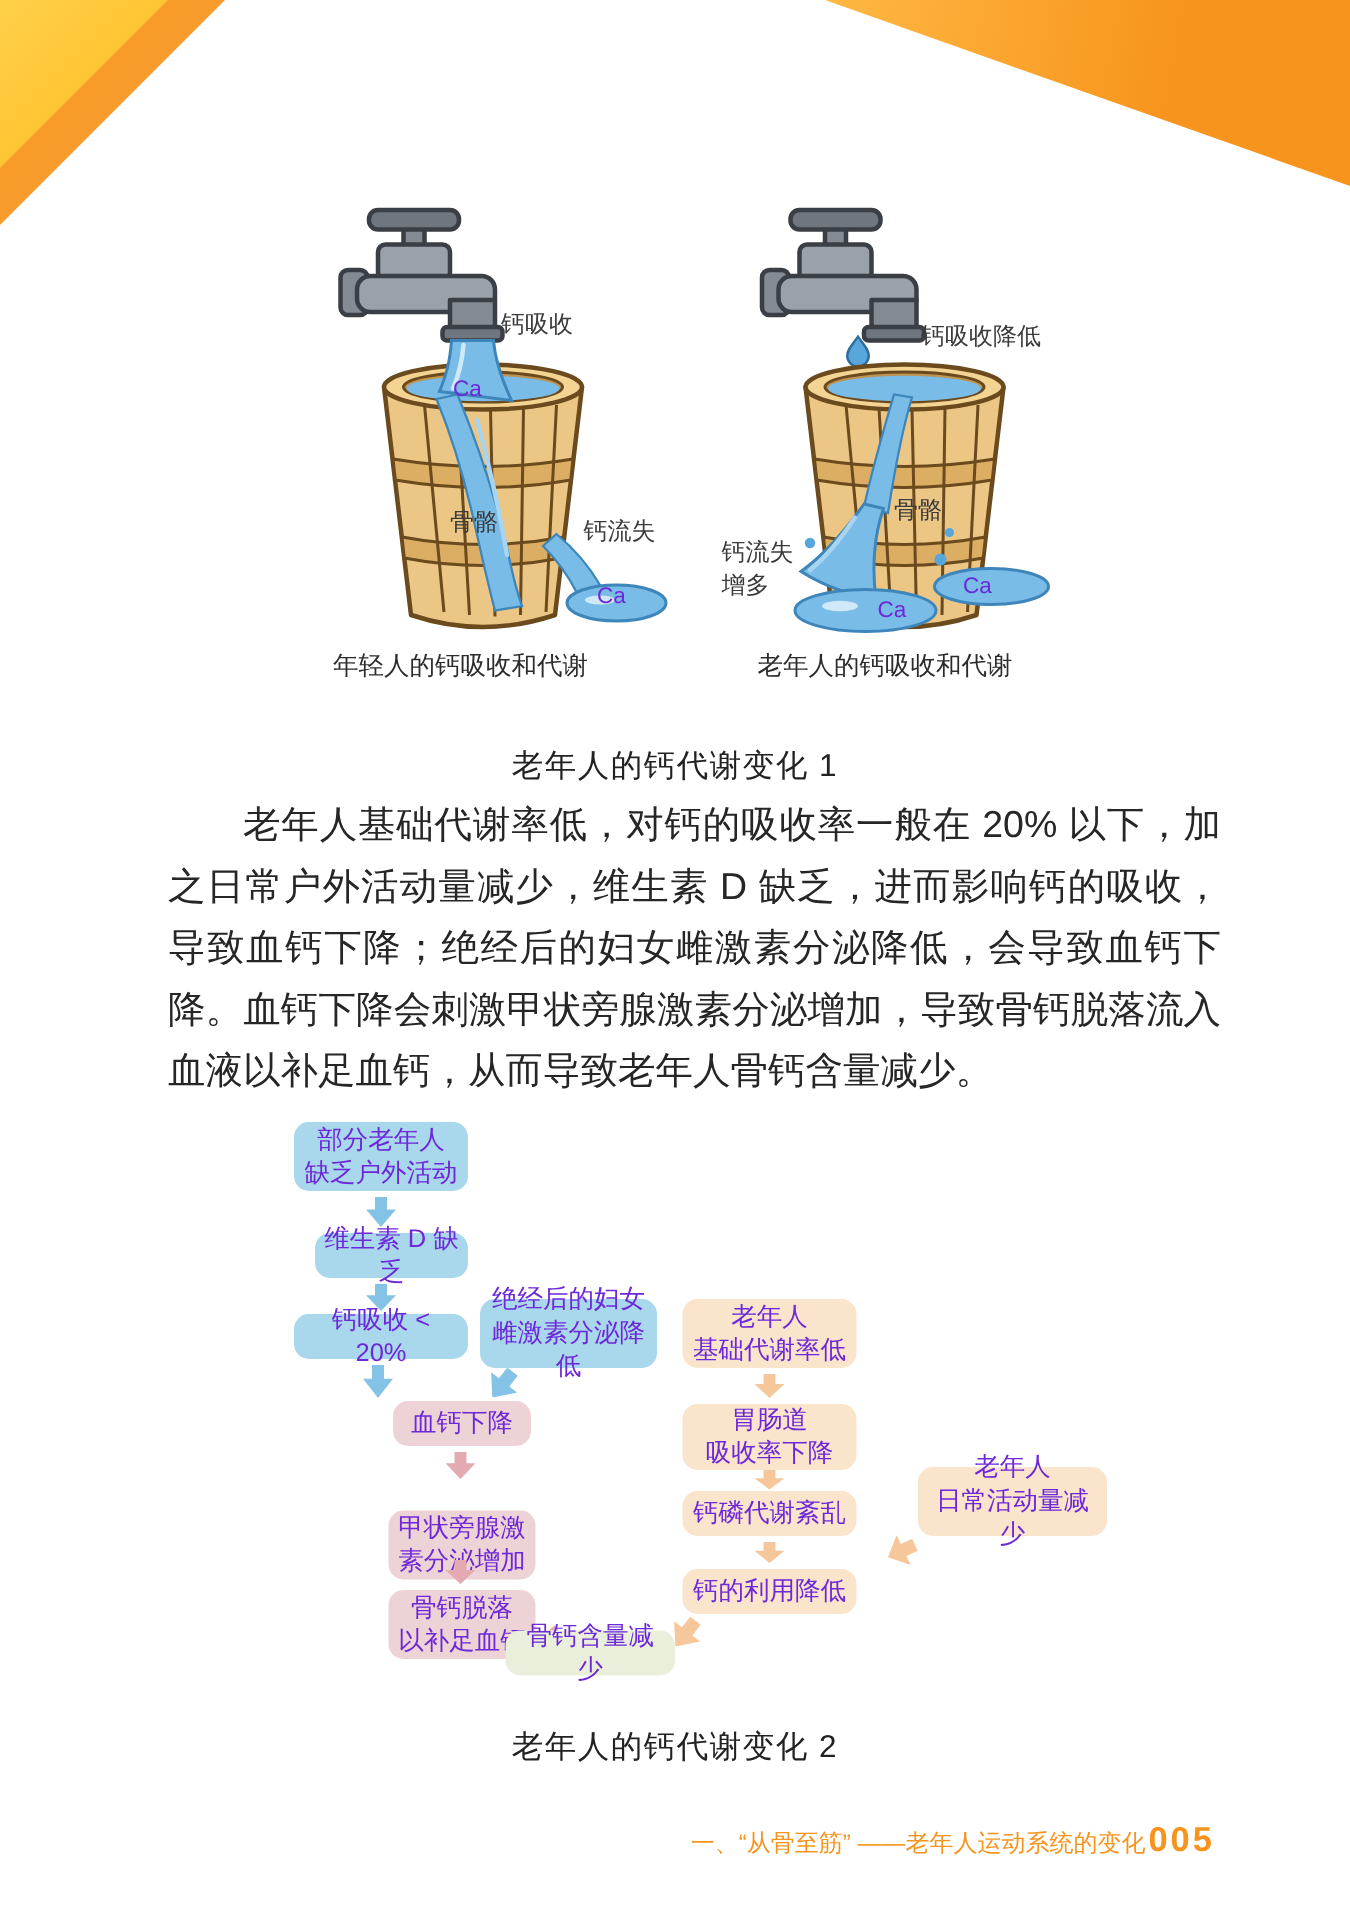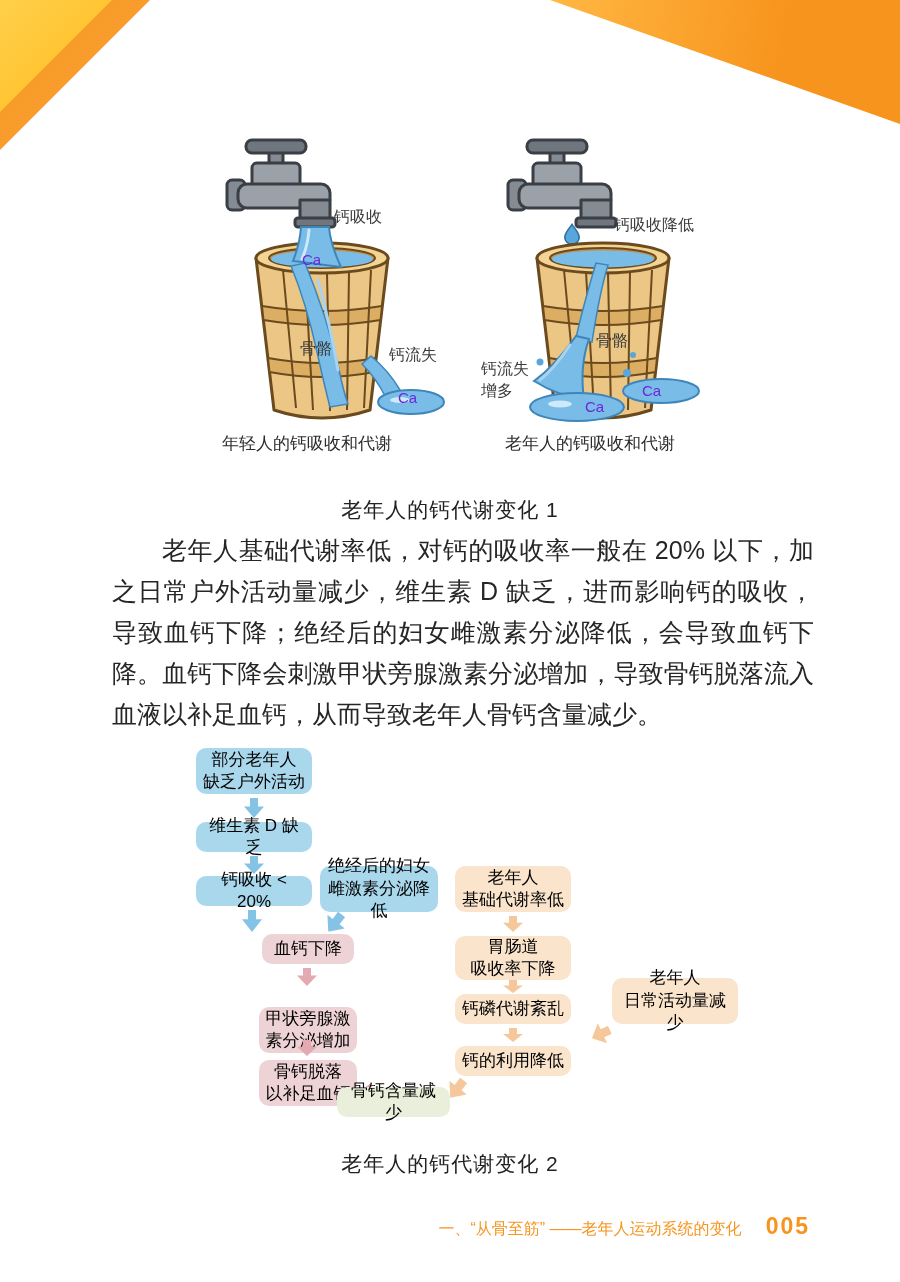--- a/index.html
+++ b/index.html
@@ -24,32 +24,32 @@
   .fig-caption{position:absolute;left:0;width:100%;text-align:center;font-size:21px;
     color:#222;font-weight:500;letter-spacing:1px}
 
   
   .para{position:absolute;left:112px;top:530px;width:702px;font-size:25px;line-height:41px;
     text-align:justify;text-indent:2em;color:#262626}
 
   
   .flow{position:absolute;left:0;top:745px;width:900px;height:400px}
   .fbox{position:absolute;display:flex;align-items:center;justify-content:center;text-align:center;
-    border-radius:10px;font-size:17px;line-height:1.32;color:#000000;white-space:pre-line;padding:14px 6px}
+    border-radius:10px;font-size:17px;line-height:1.32;color:#6d28d9;white-space:pre-line;padding:14px 6px}
   .bg-blue{background:var(--blue-box,#a9d7ec)}
   .bg-pink{background:var(--pink-box,#eed3d6)}
   .bg-orange{background:var(--orange-box,#fbe4cc)}
   .bg-green{background:var(--green-box,#e9efda)}
   .arr{position:absolute;clip-path:polygon(30% 0,70% 0,70% 42%,100% 42%,50% 100%,0 42%,30% 42%)}
   .arr.blue{background:var(--blue-arrow,#85c3e6)}
   .arr.pink{background:var(--pink-arrow,#e3aab1)}
   .arr.orange{background:var(--orange-arrow,#f6c79b)}
 
   
-  .footer{position:absolute;top:1213px;right:90px;display:flex;align-items:baseline;gap:24px}
+  .footer{position:absolute;top:1213px;right:90px;display:flex;align-items:baseline;gap:2px}
   .footer-chapter{color:var(--accent,#f7941d);font-size:16px}
   .footer-page{color:var(--accent,#f7941d);font-size:23px;font-weight:bold;letter-spacing:2px}
 </style>
 </head>
 <body>
 
 <div class="page">
 
   <div class="decor-tl-back"></div>
   <div class="decor-tl-front"></div>
@@ -152,21 +152,21 @@
   </div>
 
   <div class="fig-caption" style="top:496px">老年人的钙代谢变化 1</div>
 
   <p class="para">老年人基础代谢率低，对钙的吸收率一般在 20% 以下，加之日常户外活动量减少，维生素 D 缺乏，进而影响钙的吸收，导致血钙下降；绝经后的妇女雌激素分泌降低，会导致血钙下降。血钙下降会刺激甲状旁腺激素分泌增加，导致骨钙脱落流入血液以补足血钙，从而导致老年人骨钙含量减少。</p>
 
   <div class="flow">
     <div class="fbox bg-blue" style="left:196px;top:3px;width:116px;height:46px">部分老年人
 缺乏户外活动</div>
     <div class="arr blue" style="left:244px;top:53px;width:20px;height:20px"></div>
-    <div class="fbox bg-blue" style="left:196px;top:77px;width:116px;height:30px">维生素 D 缺乏</div>
+    <div class="fbox bg-blue" style="left:210px;top:77px;width:102px;height:30px">维生素 D 缺乏</div>
     <div class="arr blue" style="left:244px;top:111px;width:20px;height:18px"></div>
     <div class="fbox bg-blue" style="left:196px;top:131px;width:116px;height:30px">钙吸收 &lt; 20%</div>
     <div class="fbox bg-blue" style="left:320px;top:121px;width:118px;height:46px">绝经后的妇女
 雌激素分泌降低</div>
     <div class="arr blue" style="left:242px;top:165px;width:20px;height:22px"></div>
     <div class="arr blue" style="left:324px;top:167px;width:22px;height:22px;transform:rotate(38deg)"></div>
     <div class="fbox bg-pink" style="left:262px;top:189px;width:92px;height:30px">血钙下降</div>
     <div class="arr pink" style="left:297px;top:223px;width:20px;height:18px"></div>
     <div class="fbox bg-pink" style="left:259px;top:262px;width:98px;height:46px">甲状旁腺激
 素分泌增加</div>

